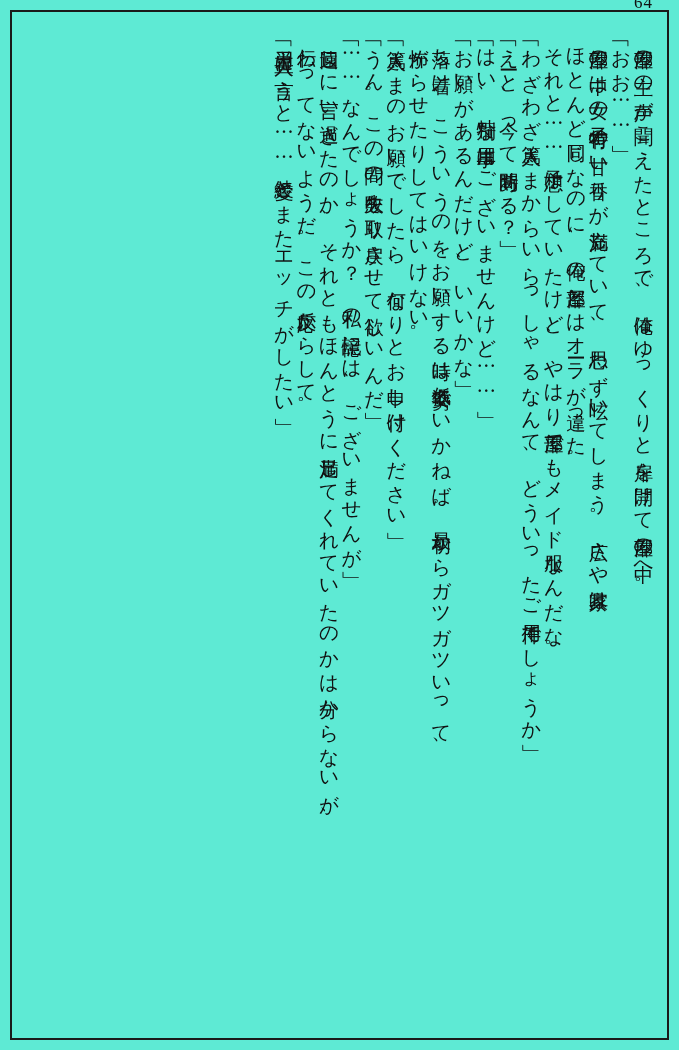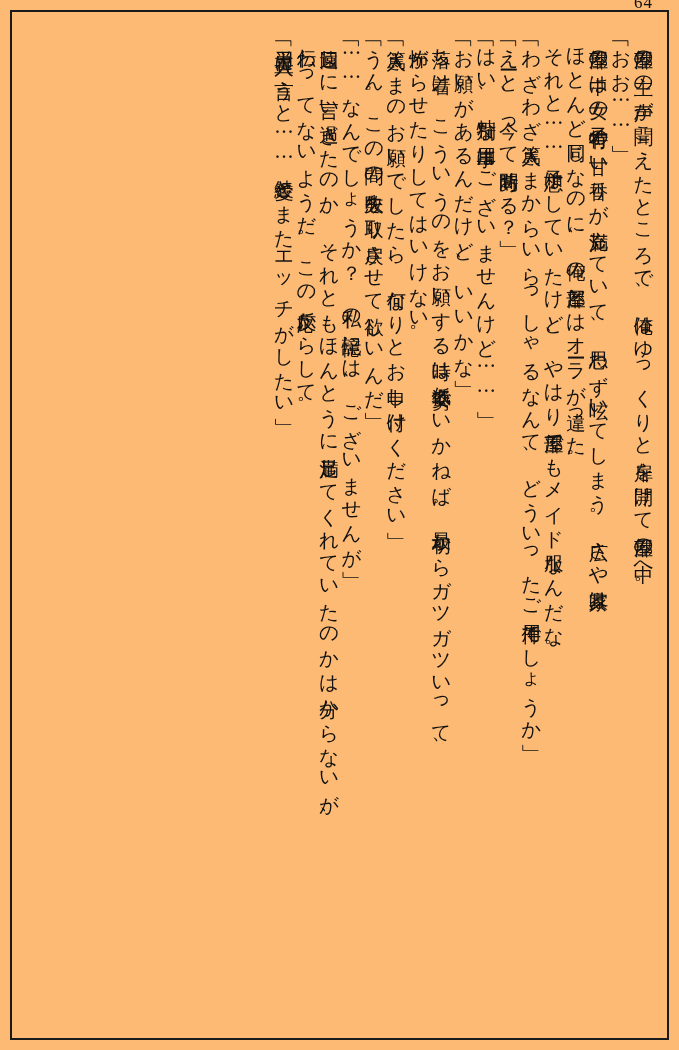--- a/index.html
+++ b/index.html
@@ -11,21 +11,21 @@
     width: 679px;
     height: 1050px;
     font-family: "Liberation Serif", "DejaVu Serif", serif;
     color: #101010;
     overflow: hidden;
   }
   .page {
     position: relative;
     width: 679px;
     height: 1050px;
-    background: #fdba74;
+    background: #5eead4;
     box-sizing: border-box;
   }
   
   .page-frame {
     position: absolute;
     left: 10px;
     top: 10px;
     right: 10px;
     bottom: 10px;
     border: 2px solid #1a1a1a;

